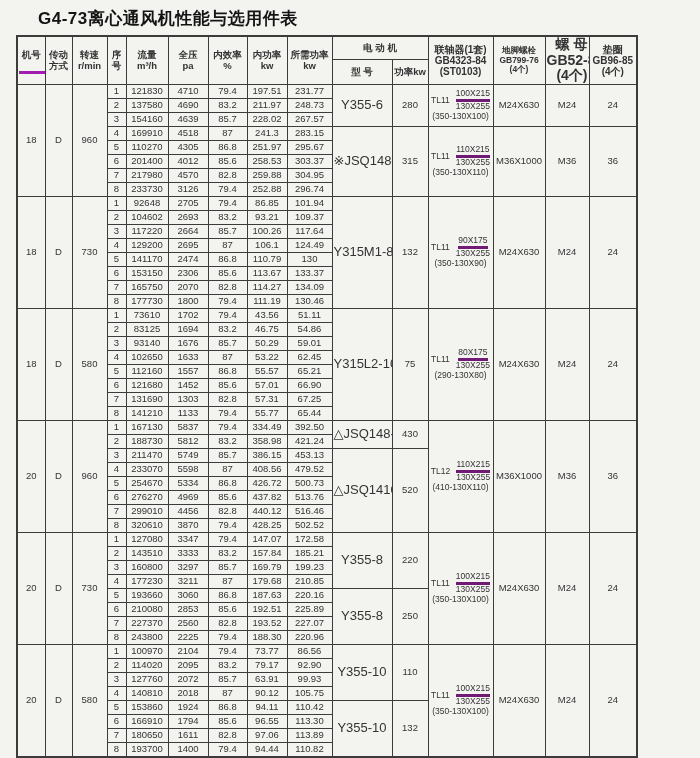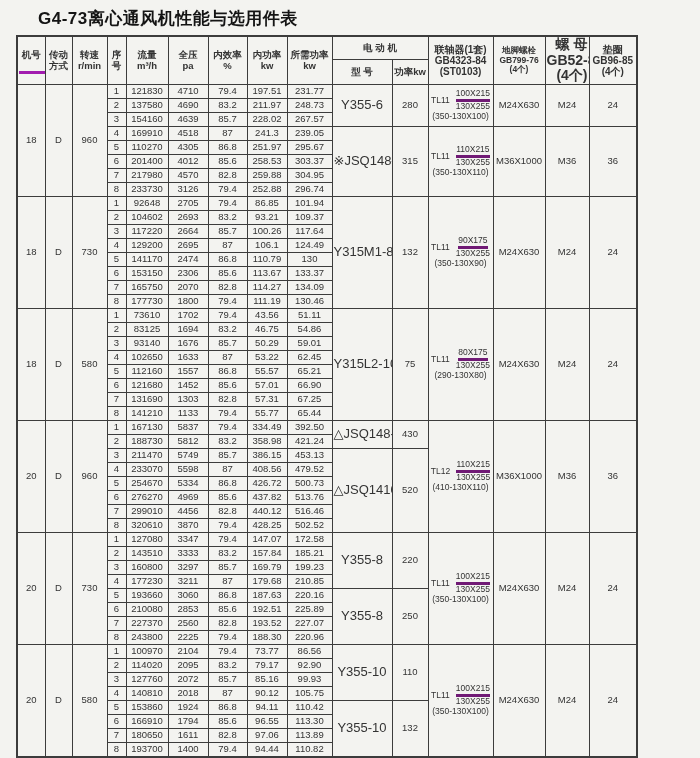--- a/index.html
+++ b/index.html
@@ -184,21 +184,21 @@
           <td>85.7</td>
           <td>228.02</td>
           <td>267.57</td>
         </tr>
         <tr>
           <td>4</td>
           <td>169910</td>
           <td>4518</td>
           <td>87</td>
           <td>241.3</td>
-          <td>239.05</td>
+          <td>283.15</td>
           <td rowspan="5"><span class="motor-model">※JSQ148-6</span></td>
           <td rowspan="5">315</td>
           <td rowspan="5">
             <div class="coupling">
               <div class="coupling-main">
                 <span>TL11</span>
                 <span class="frac">
                   <span class="frac-top">110X215</span>
                   <span class="frac-bot">130X255</span>
                 </span>
@@ -616,21 +616,21 @@
           <td>2095</td>
           <td>83.2</td>
           <td>79.17</td>
           <td>92.90</td>
         </tr>
         <tr>
           <td>3</td>
           <td>127760</td>
           <td>2072</td>
           <td>85.7</td>
-          <td>85.16</td>
+          <td>63.91</td>
           <td>99.93</td>
         </tr>
         <tr>
           <td>4</td>
           <td>140810</td>
           <td>2018</td>
           <td>87</td>
           <td>90.12</td>
           <td>105.75</td>
         </tr>

